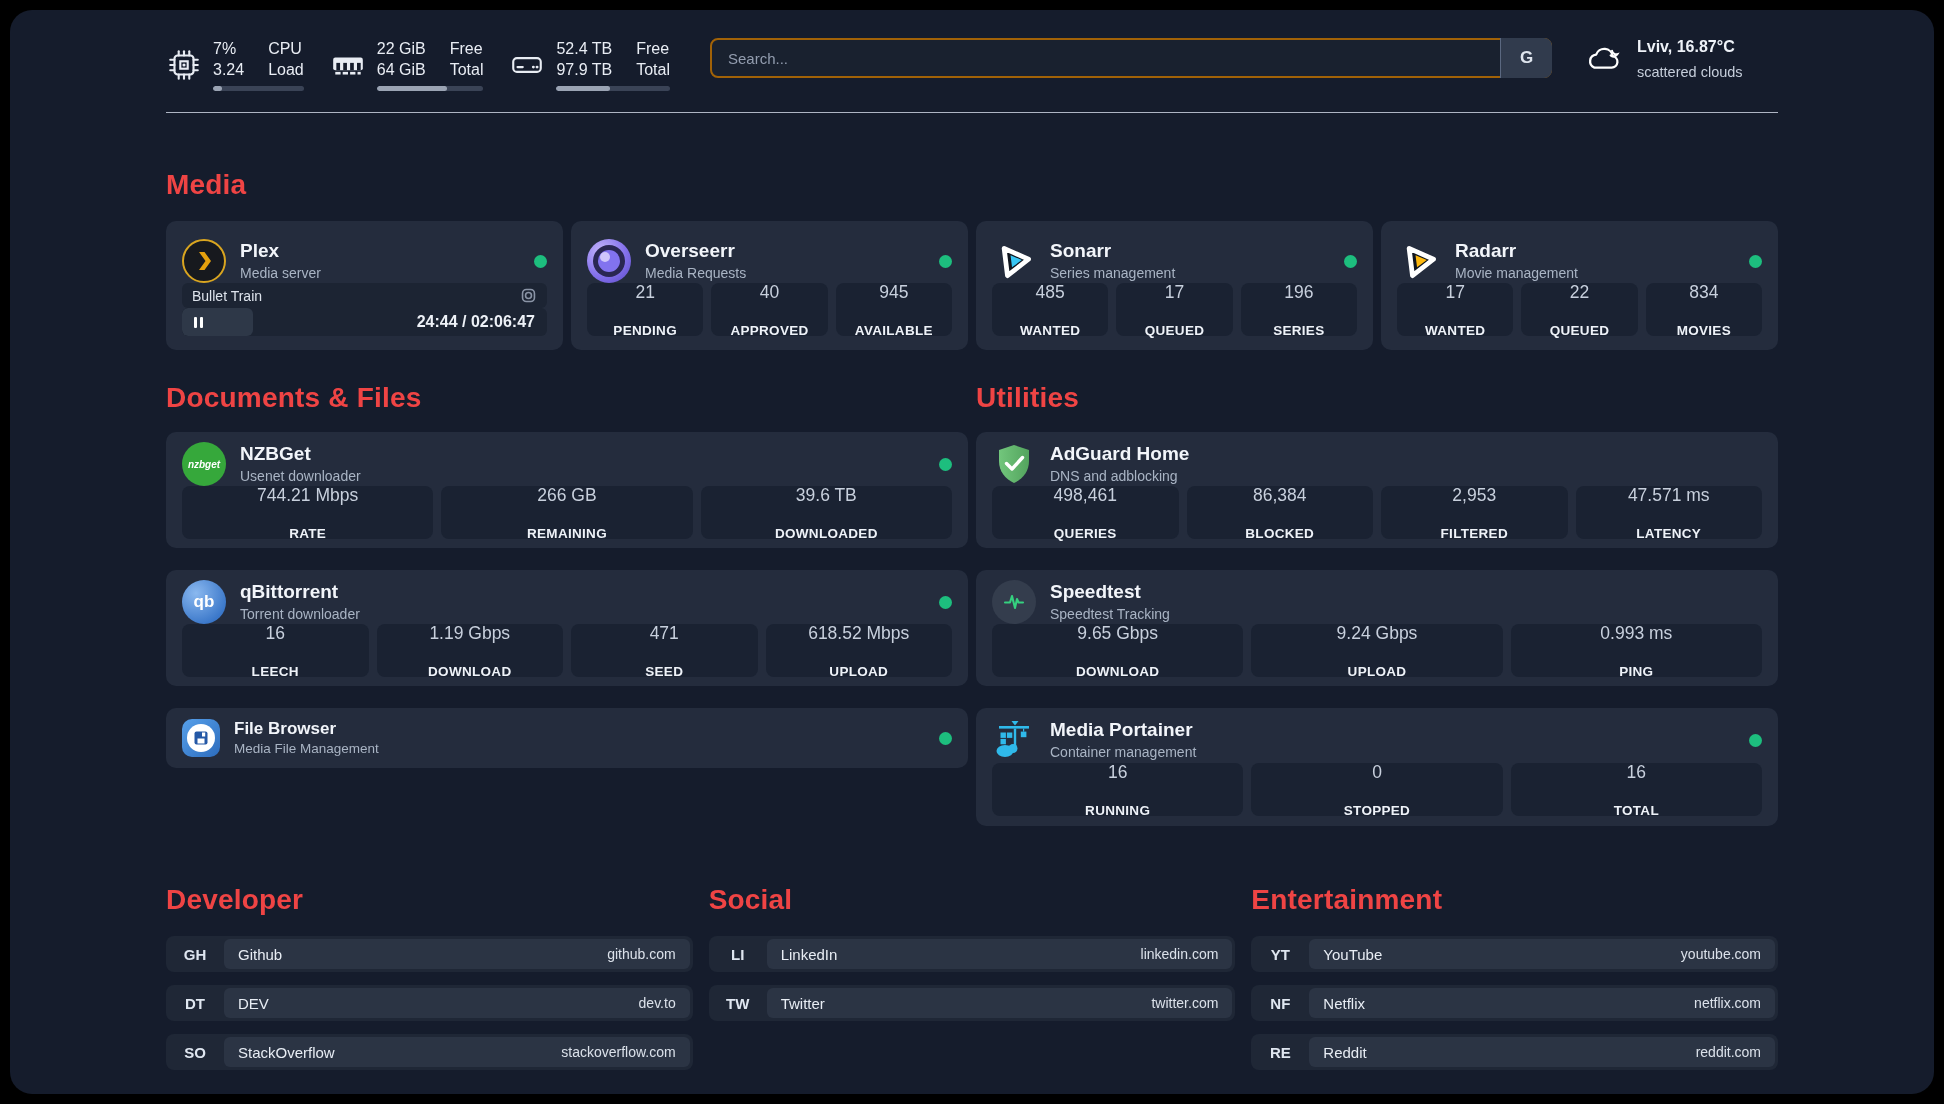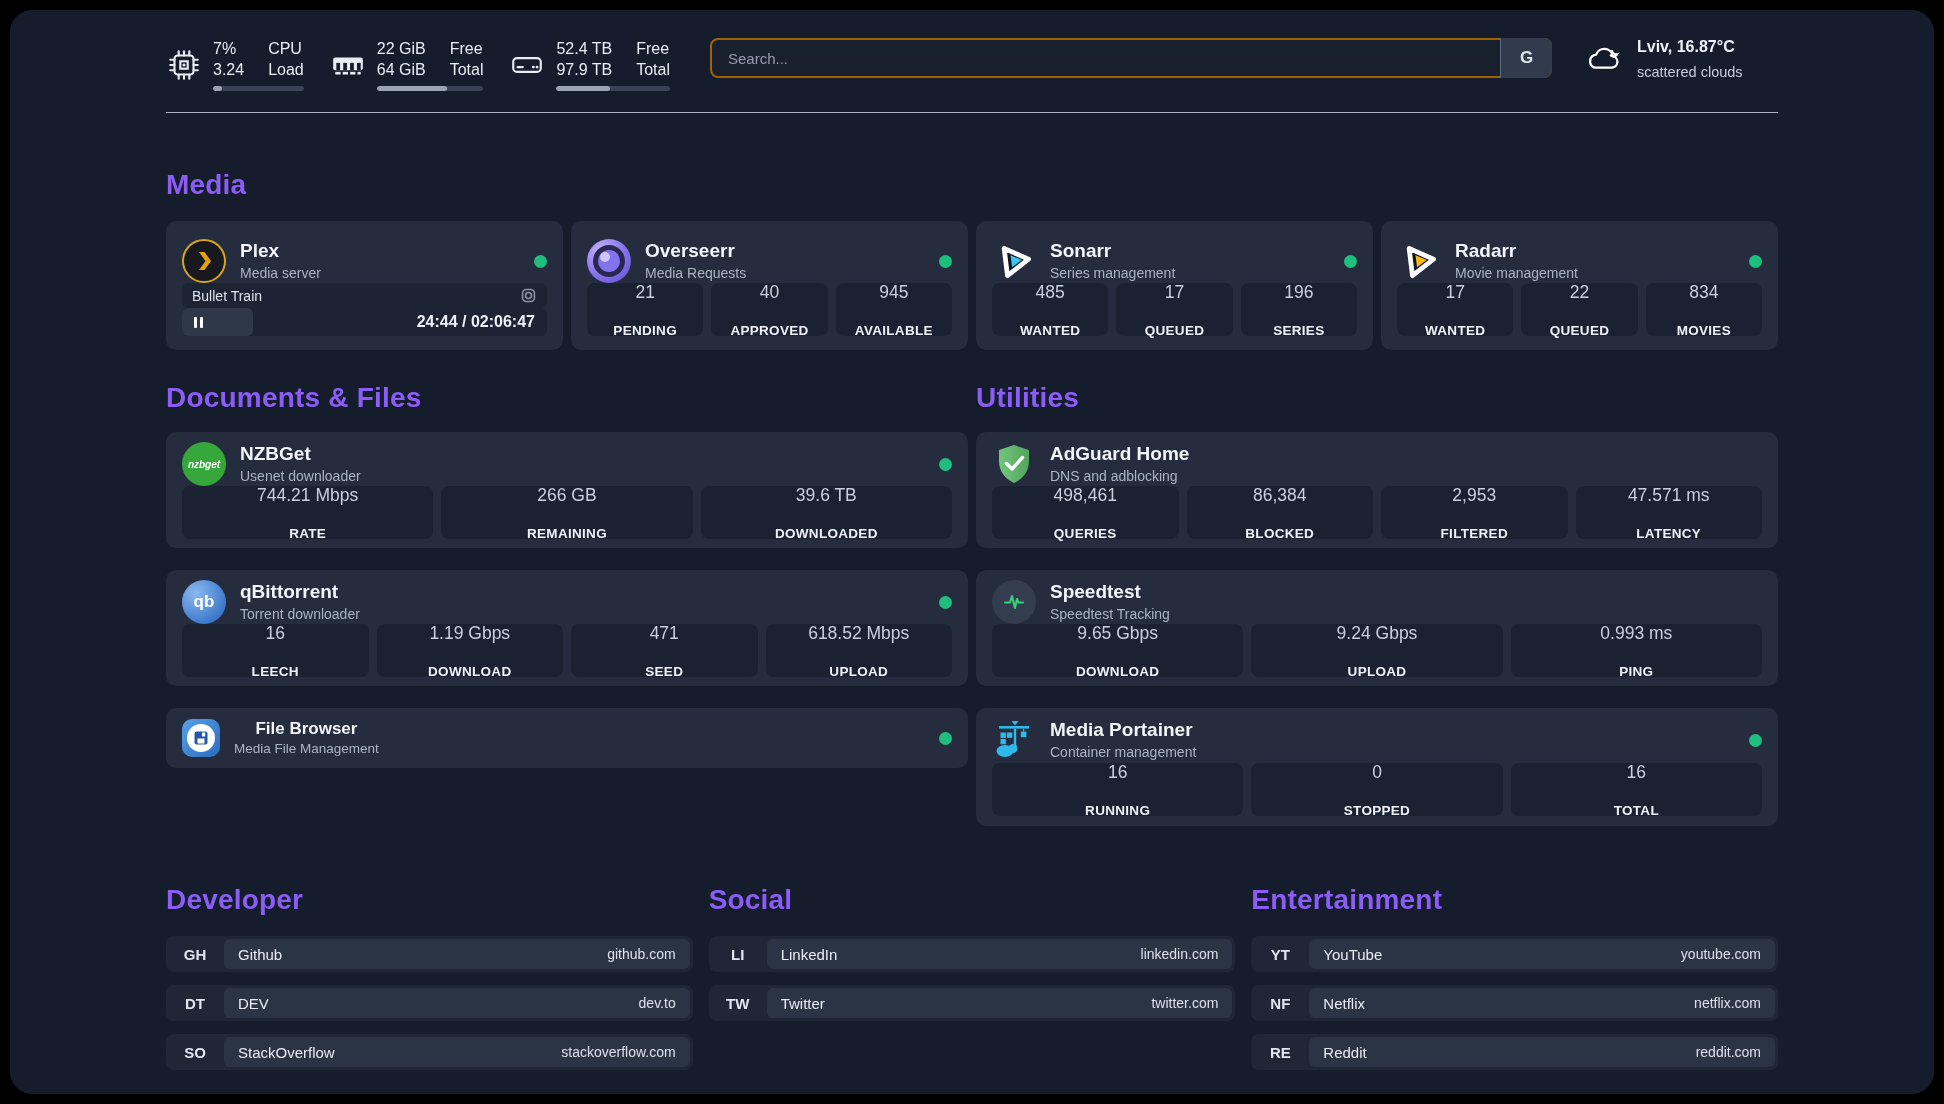--- a/index.html
+++ b/index.html
@@ -32,21 +32,21 @@
                    justify-content:center; color:#dfe5ee; font-size:17px; font-weight:600;
                    cursor:pointer; }
   .weather { display:flex; align-items:center; gap:13px; margin-bottom:12px; width:196px; }
   .weather-text { display:flex; flex-direction:column; gap:8px; }
   .weather-loc { font-size:16px; font-weight:600; color:#eef2f8; }
   .weather-cond { font-size:14.5px; color:#c6cedb; }
 
   .divider { height:1px; background:#aeb5c4; margin-top:20px; }
 
   
-  h2.sec { font-size:28px; font-weight:600; color:#8b5cf6; letter-spacing:.2px; }
+  h2.sec { font-size:28px; font-weight:600; color:#ef4444; letter-spacing:.2px; }
   .media-sec h2 { margin:56px 0 20px; }
   .cards-row { display:flex; gap:8px; }
 
   .card { background:#242c3d; border-radius:10px; padding:14px 16px; cursor:pointer; }
   .card-media { flex:1; height:129px; display:flex; flex-direction:column;
                 justify-content:flex-end; }
   .card-head { display:flex; align-items:center; gap:14px; }
   .app-icon { width:44px; height:44px; flex:none; position:relative; }
   .app-titles { display:flex; flex-direction:column; gap:3px; }
   .app-name { font-size:19px; font-weight:600; color:#f2f5fa; line-height:1.1; }
@@ -70,21 +70,21 @@
   .pause-btn i { display:block; width:3px; height:11px; background:#fff; border-radius:1px; }
   .p-time { position:relative; z-index:1; margin-left:auto; padding-right:12px;
             font-size:16px; font-weight:600; color:#edf1f7; }
 
   
   .two-col { display:flex; gap:8px; }
   .col { flex:1; }
   .col h2 { margin:32px 0 18px; }
   .card-mid { height:116px; display:flex; flex-direction:column;
               justify-content:space-between; padding:10px 16px; margin-bottom:22px; }
-  .card-slim { height:60px; display:flex; align-items:center; padding:23px 16px;text-align:center; }
+  .card-slim { height:60px; display:flex; align-items:center; padding:23px 16px; }
   .card-slim .app-icon { width:38px; height:38px; }
   .card-slim .app-name { font-size:17px; }
   .card-slim .app-desc { font-size:13.5px; }
 
   
   .bottom { display:flex; gap:16px; margin-top:58px; }
   .bm-col { flex:1; }
   .bm-col h2 { margin-bottom:20px; }
   .bm-row { display:flex; align-items:stretch; background:#1f2736; border-radius:8px;
             height:36px; margin-bottom:13px; cursor:pointer; }

